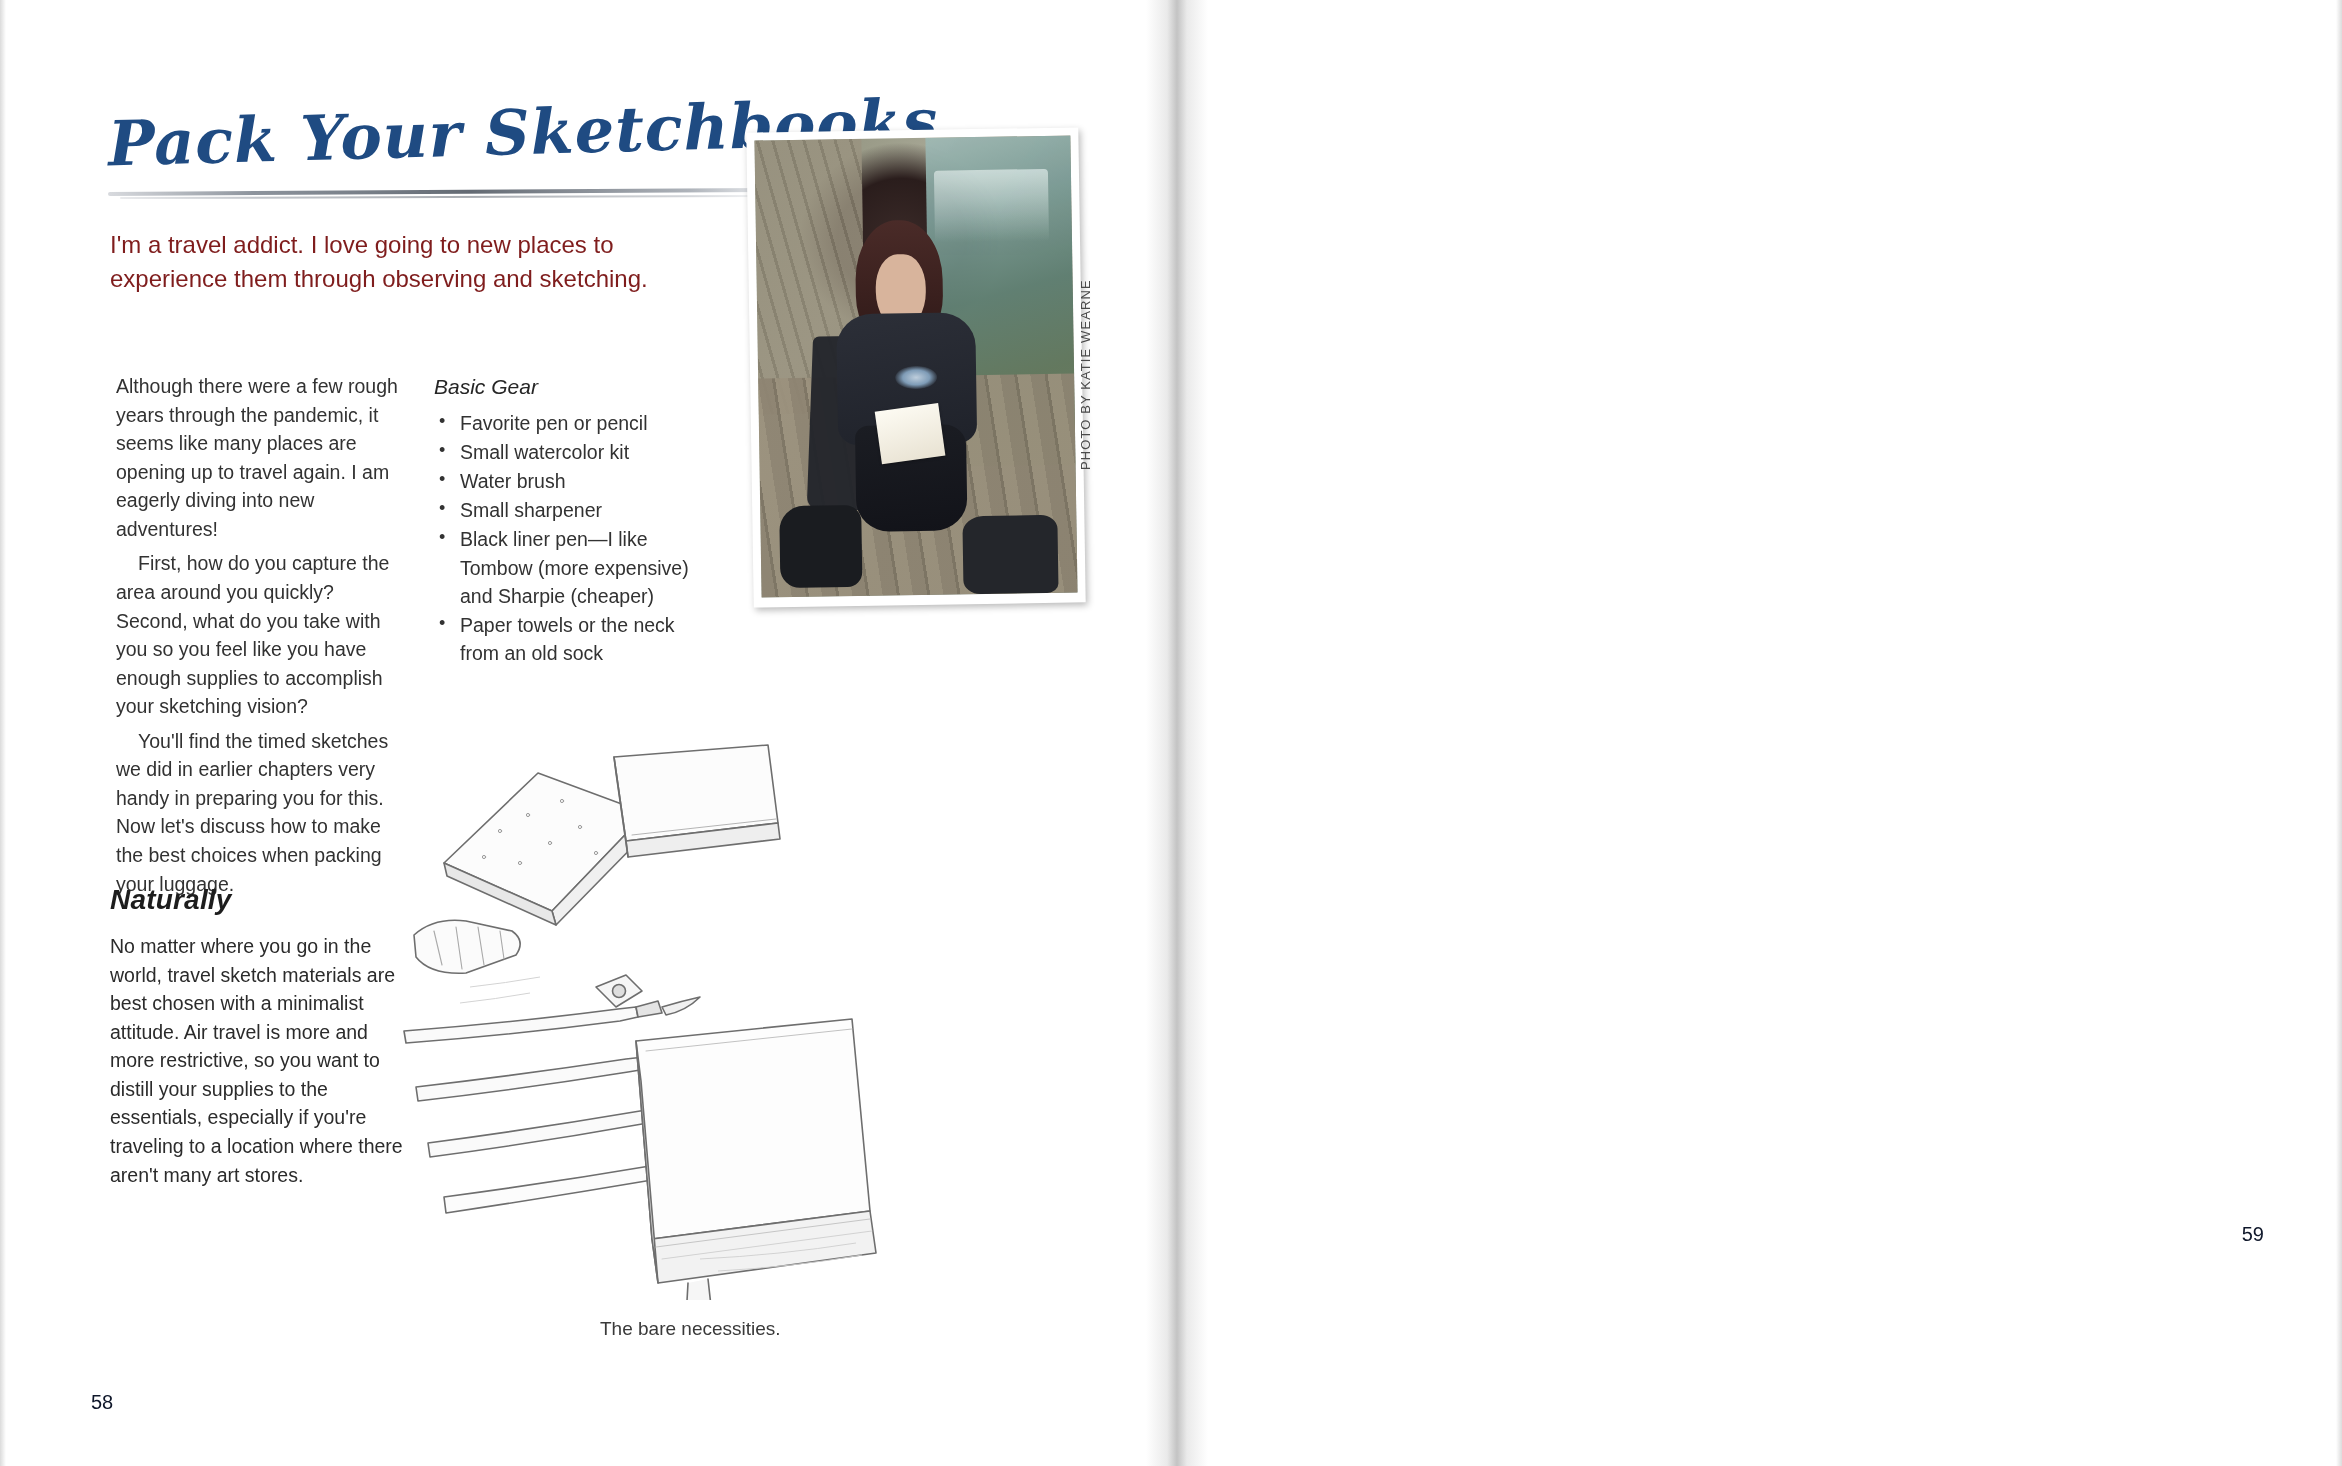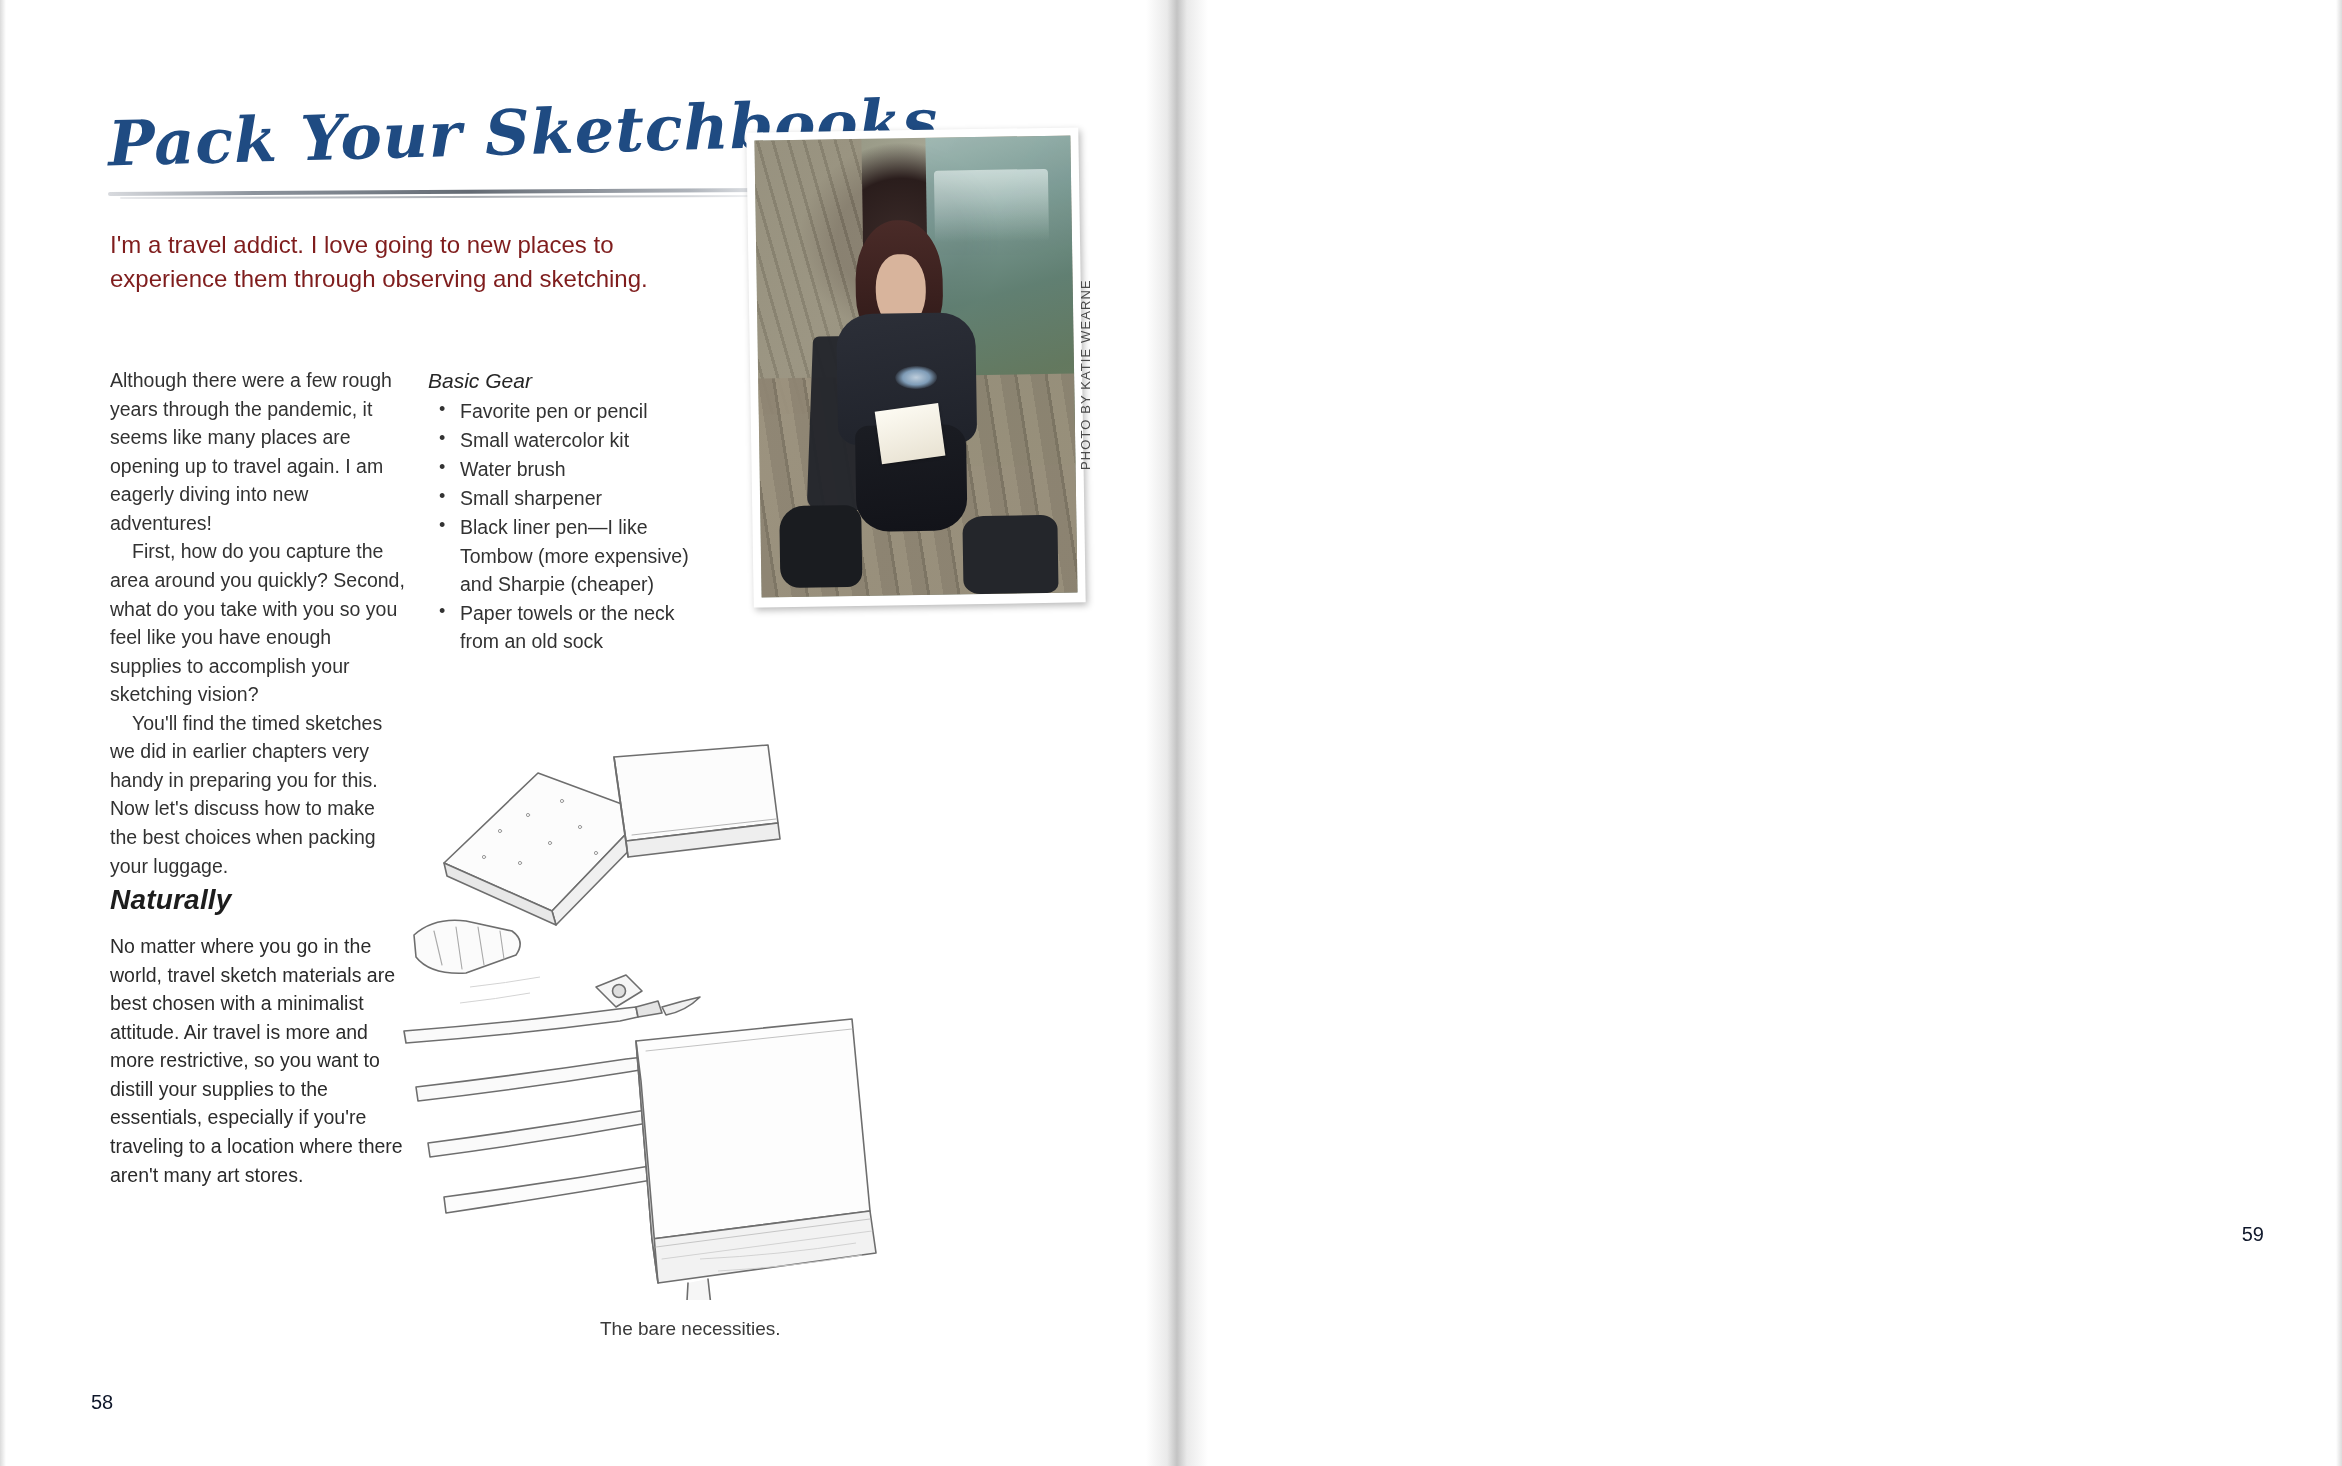--- a/index.html
+++ b/index.html
@@ -51,21 +51,21 @@
     border-radius:2px;
   }
   .title-rule.b{top:196px;left:120px;width:640px;height:2px;opacity:.55;transform:rotate(-0.2deg);}
 
   .intro{
     position:absolute;left:110px;top:228px;width:600px;
     font-size:24px;line-height:1.42;color:#7f1d1d;
   }
 
   .col{position:absolute;font-size:19.5px;line-height:1.465;color:#323232;}
-  .col p{margin:0;}
+  .col p{margin:6px;}
   .col p + p{text-indent:22px;}
 
   .col-a{left:110px;top:366px;width:296px;}
   .col-b{left:428px;top:366px;width:300px;}
 
   h3.sub{
     font-family:"Liberation Sans", sans-serif;
     font-style:italic;font-weight:bold;font-size:28px;
     margin:0 0 16px 0;color:#1d1d1d;letter-spacing:.2px;
   }

